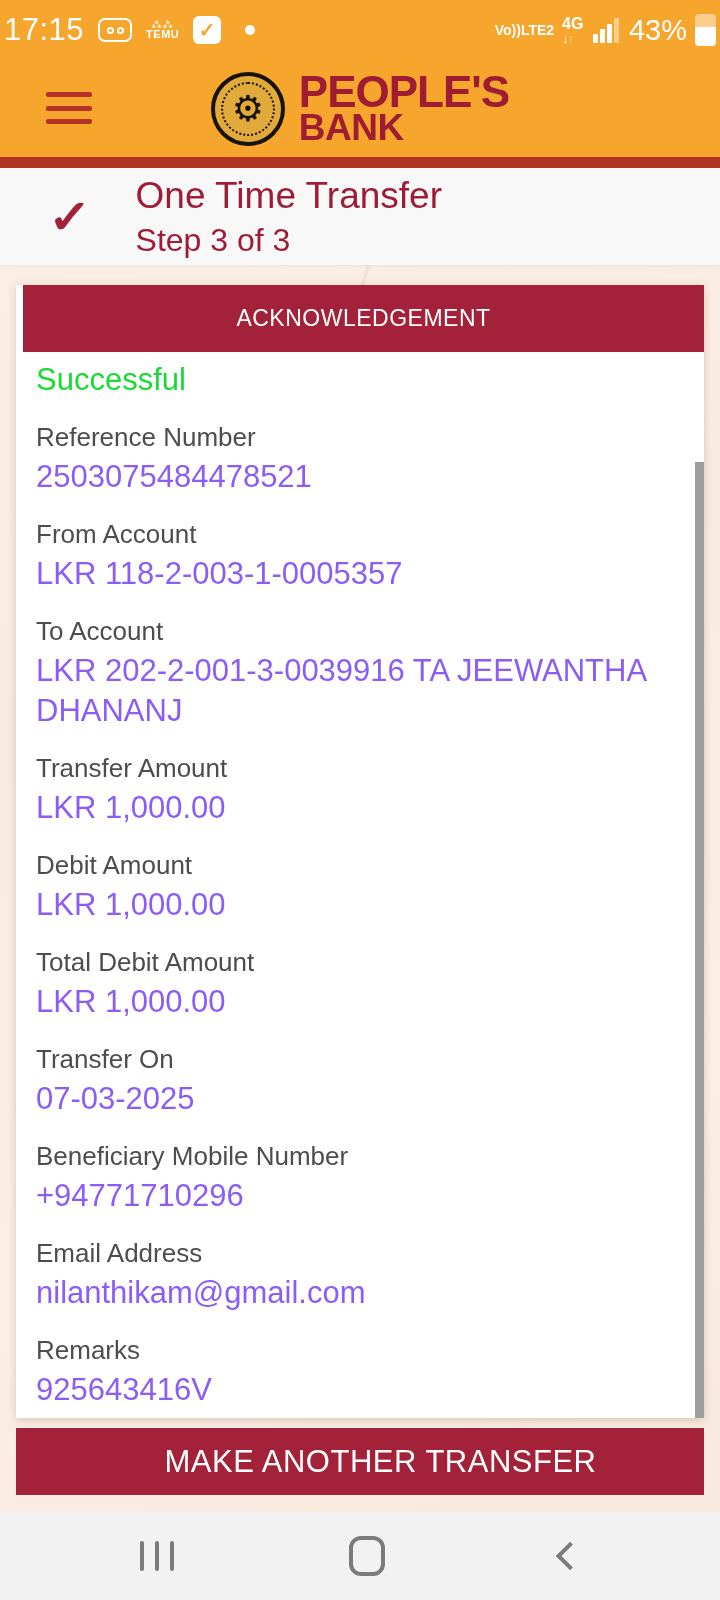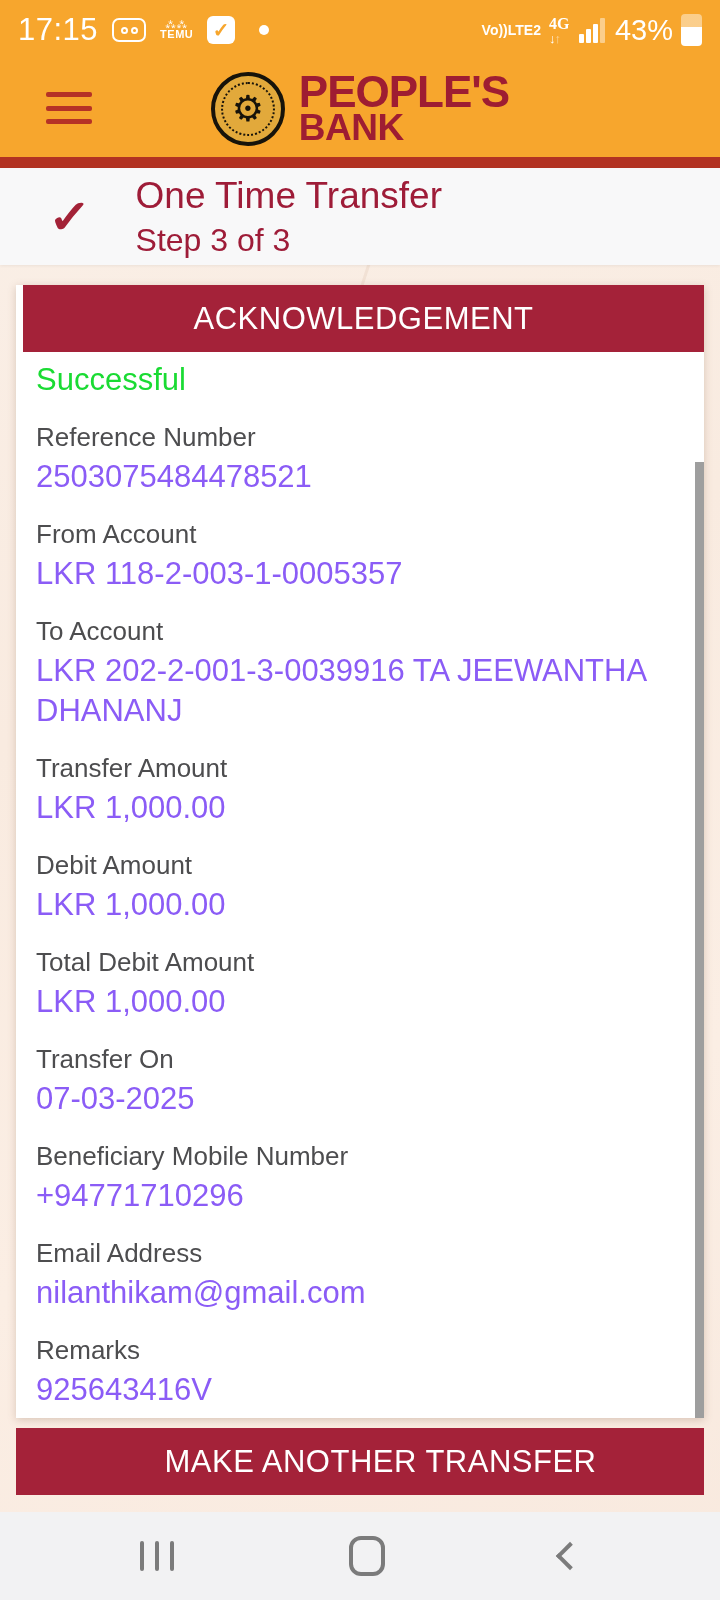--- a/index.html
+++ b/index.html
@@ -4,36 +4,36 @@
 <style>
   * { margin:0; padding:0; box-sizing:border-box; }
   html,body { width:720px; height:1600px; font-family:"Liberation Sans", sans-serif; }
   .screen { position:relative; width:720px; height:1600px; overflow:hidden;
             background:linear-gradient(160deg,#faf0e8 0%,#f9ebe0 40%,#fbeee4 70%,#f8e9de 100%); }
   .screen::before { content:""; position:absolute; left:48%; top:250px; width:3px; height:160px;
             background:rgba(190,140,110,0.12); transform:rotate(18deg); }
 
   
   .status-bar { position:absolute; top:0; left:0; width:720px; height:60px; background:#f7a62d;
-                display:flex; align-items:center; justify-content:space-between; padding:0 18px; color:#fff; }
+                display:flex; align-items:center; justify-content:space-between; padding:0 4px; color:#fff; }
   .sb-left { display:flex; align-items:center; gap:14px; }
   .sb-time { font-size:31px; font-weight:400; letter-spacing:0.5px; }
   .vm-icon { width:34px; height:24px; border:2.5px solid #fff; border-radius:7px;
              display:flex; align-items:center; justify-content:center; gap:3px; }
   .vm-icon i { width:7px; height:7px; border:2px solid #fff; border-radius:50%; display:block; }
   .temu-icon { display:flex; flex-direction:column; align-items:center; line-height:1; }
   .temu-glyphs { font-size:9px; letter-spacing:1px; }
   .temu-text { font-size:11px; font-weight:bold; letter-spacing:0.5px; }
   .check-icon { width:28px; height:28px; background:#fff; border-radius:6px; color:#f7a62d;
                 font-size:20px; font-weight:bold; display:flex; align-items:center; justify-content:center; }
   .dot-icon { width:10px; height:10px; border-radius:50%; background:#fff; margin-left:10px; }
   .sb-right { display:flex; align-items:center; gap:8px; }
   .volte { display:flex; flex-direction:row; align-items:center; line-height:1.05; }
   .volte span { font-size:14px; font-weight:bold; }
-  .net4g { display:flex; flex-direction:column; align-items:flex-start; line-height:1.0;font-family:Liberation Serif, serif; }
+  .net4g { display:flex; flex-direction:column; align-items:flex-start; line-height:1.0; }
   .net4g .g { font-size:16px; font-weight:bold; }
   .net4g .arrows { font-size:13px; letter-spacing:-1px; }
   .net4g .arrows .up { opacity:0.55; }
   .sig-bars { display:flex; align-items:flex-end; gap:2.5px; height:26px; margin:0 2px; }
   .sig-bars i { width:4.5px; background:#fff; display:block; border-radius:1px; }
   .sig-bars i:nth-child(1){height:9px;} .sig-bars i:nth-child(2){height:14px;}
   .sig-bars i:nth-child(3){height:19px;} .sig-bars i:nth-child(4){height:25px; opacity:0.45;}
   .sb-batt-pct { font-size:29px; }
   .battery-icon { width:21px; height:32px; border-radius:4px;
       background:linear-gradient(to bottom, rgba(255,255,255,0.45) 0 42%, #ffffff 42% 100%); }
@@ -59,21 +59,21 @@
                  display:flex; align-items:center; box-shadow:0 1px 3px rgba(0,0,0,0.06); }
   .step-check { color:#a32237; font-size:52px; margin-left:48px; font-weight:bold; transform:scaleY(0.9); }
   .step-texts { margin-left:44px; color:#9e1c38; }
   .step-title { font-size:37px; line-height:1.25; }
   .step-sub { font-size:32px; line-height:1.25; }
 
   
   .card { position:absolute; left:16px; top:285px; width:688px; height:1133px; background:#fff;
           box-shadow:0 2px 8px rgba(120,80,60,0.25); }
   .card-header { height:67px; background:#a42239; color:#fff; display:flex; align-items:center;
-                 justify-content:center; font-size:31px; letter-spacing:0.5px;margin-left:7px; }
+                 justify-content:center; font-size:23px; letter-spacing:0.5px;margin-left:7px; }
   .card-body { position:relative; height:1066px; overflow:hidden; padding:0 30px 0 20px; }
   .field { margin-top:21px; }
   .field:first-child { margin-top:-28px; }
   .field-label { font-size:26px; color:#4d4d4f; line-height:33px; }
   .field-value { font-size:31px; color:#8b5cf6; line-height:40px; margin-top:3px; }
   .field-value.green { color:#1adb33; }
   .scrollbar { position:absolute; right:0; top:110px; width:9px; height:956px; background:#9e9e9e; }
 
   
   .primary-btn { position:absolute; left:16px; top:1428px; width:688px; height:67px; background:#a42239;

